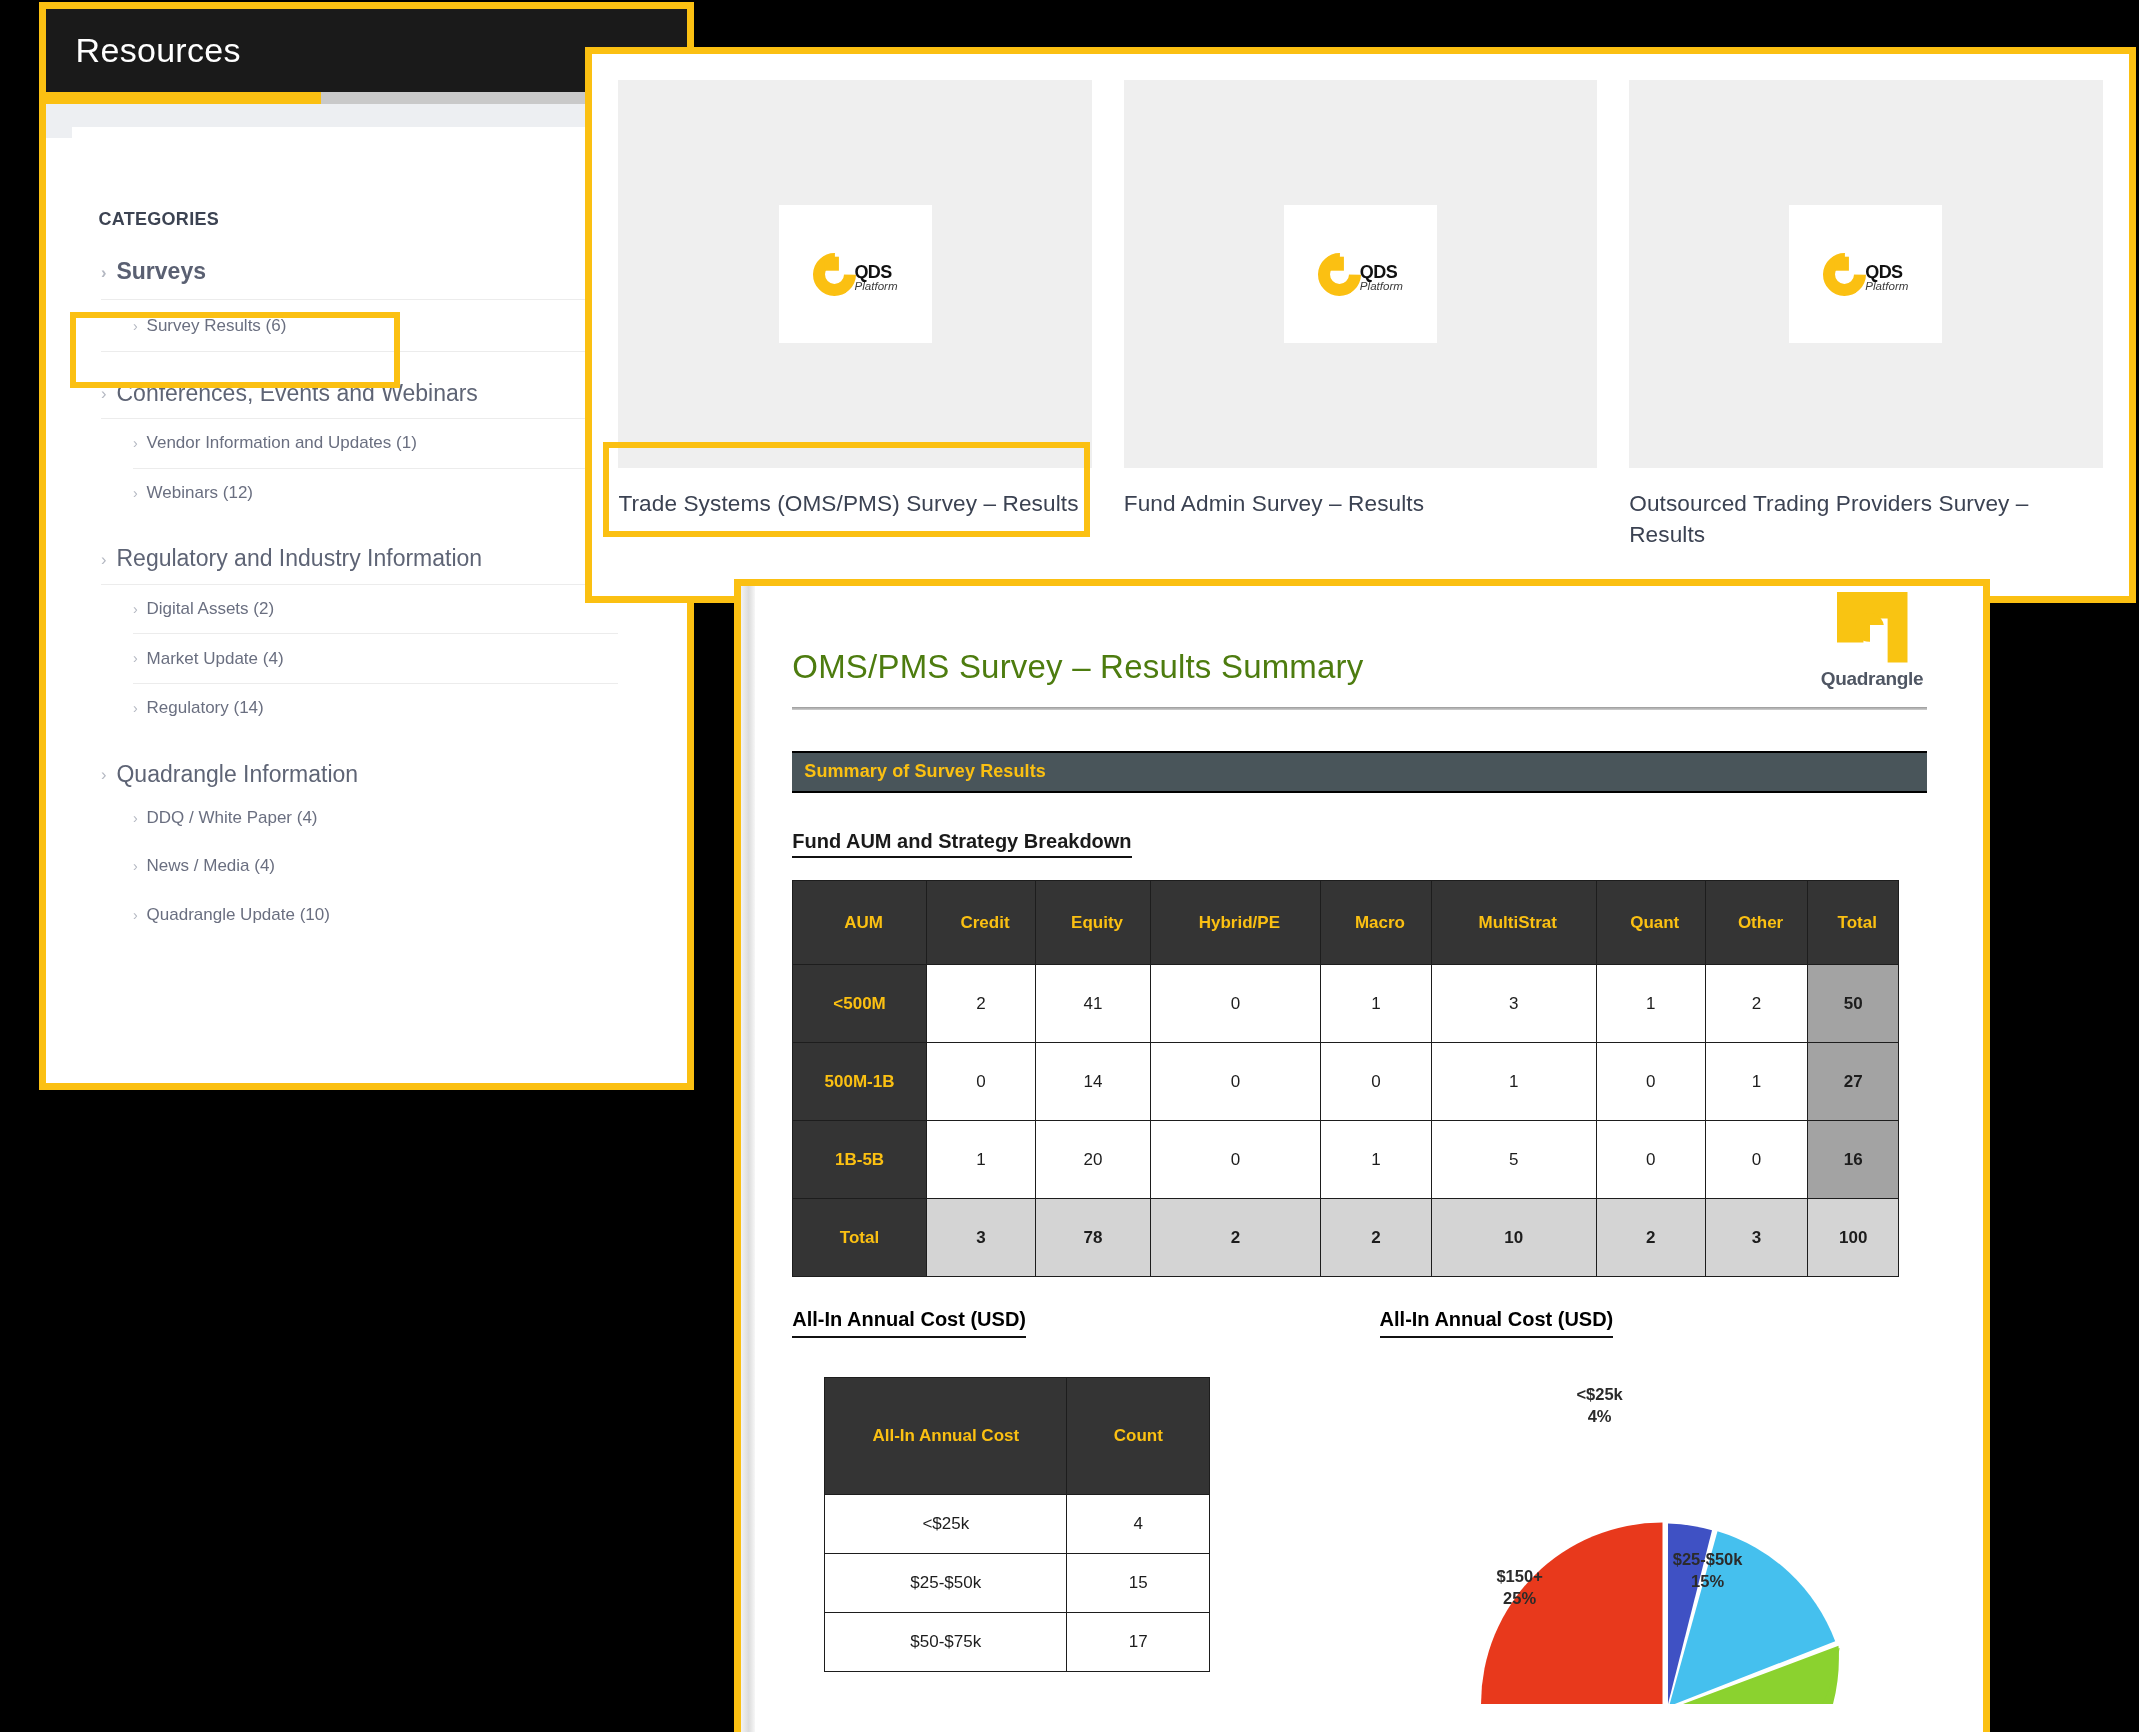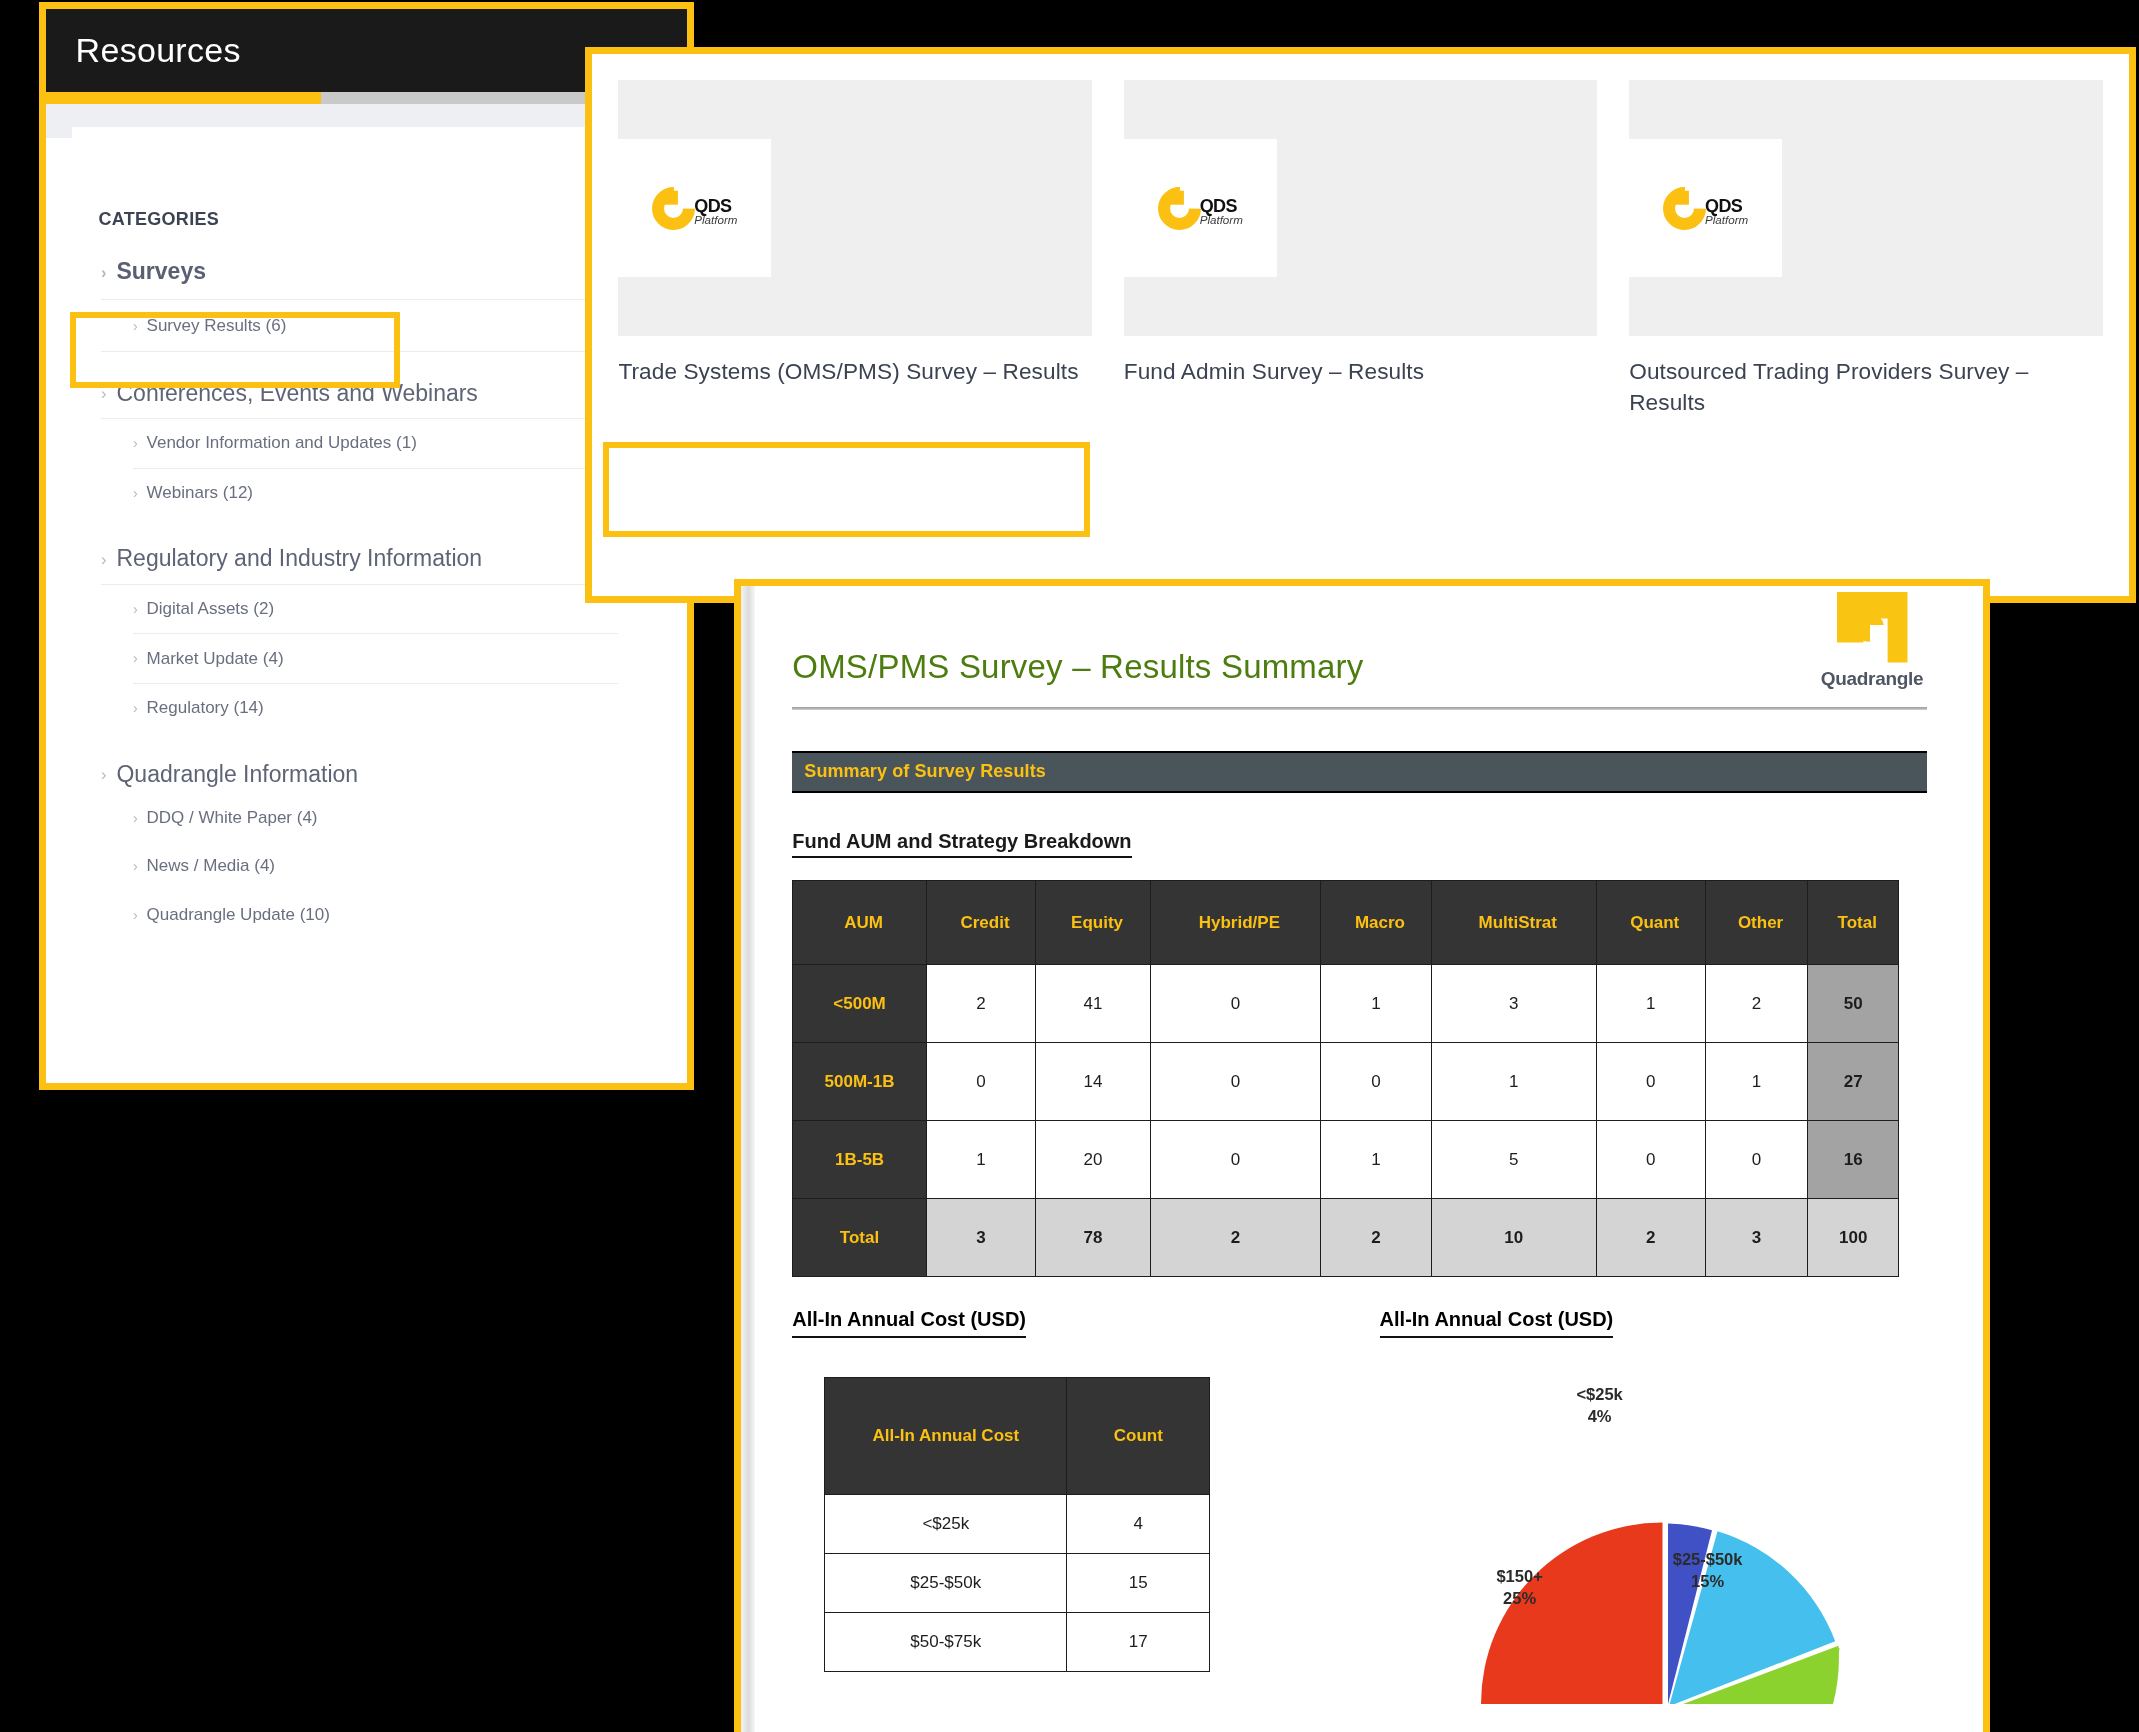--- a/index.html
+++ b/index.html
@@ -68,22 +68,22 @@
   #panel-cards {
     position: absolute; left: 585px; top: 47px; width: 1551px; height: 556px;
     border: 7.7px solid #FBC012;
     background: #fff;
   }
   #cards-row {
     display:flex; gap: 32px; padding: 26.4px 26.4px 0 26.4px;
   }
   .card { width: 478px; }
   .card-thumb {
-    height: 256px; background:#efefef;
-    display:flex; align-items:center; justify-content:flex-start;
+    height: 388px; background:#efefef;
+    display:flex; align-items:center; justify-content:center;
   }
   .qds-logo {
     width: 153px; height: 138px; background:#fff;
     display:flex; align-items:center; justify-content:center;
   }
   .qds-inner { display:flex; align-items:flex-end; gap:2.2px; }
   .qds-c {
     width: 43px; height: 43px; border-radius: 50%;
     border: 12.7px solid #FBC012; border-right-color: transparent;
     transform: rotate(-44deg); position:relative;

